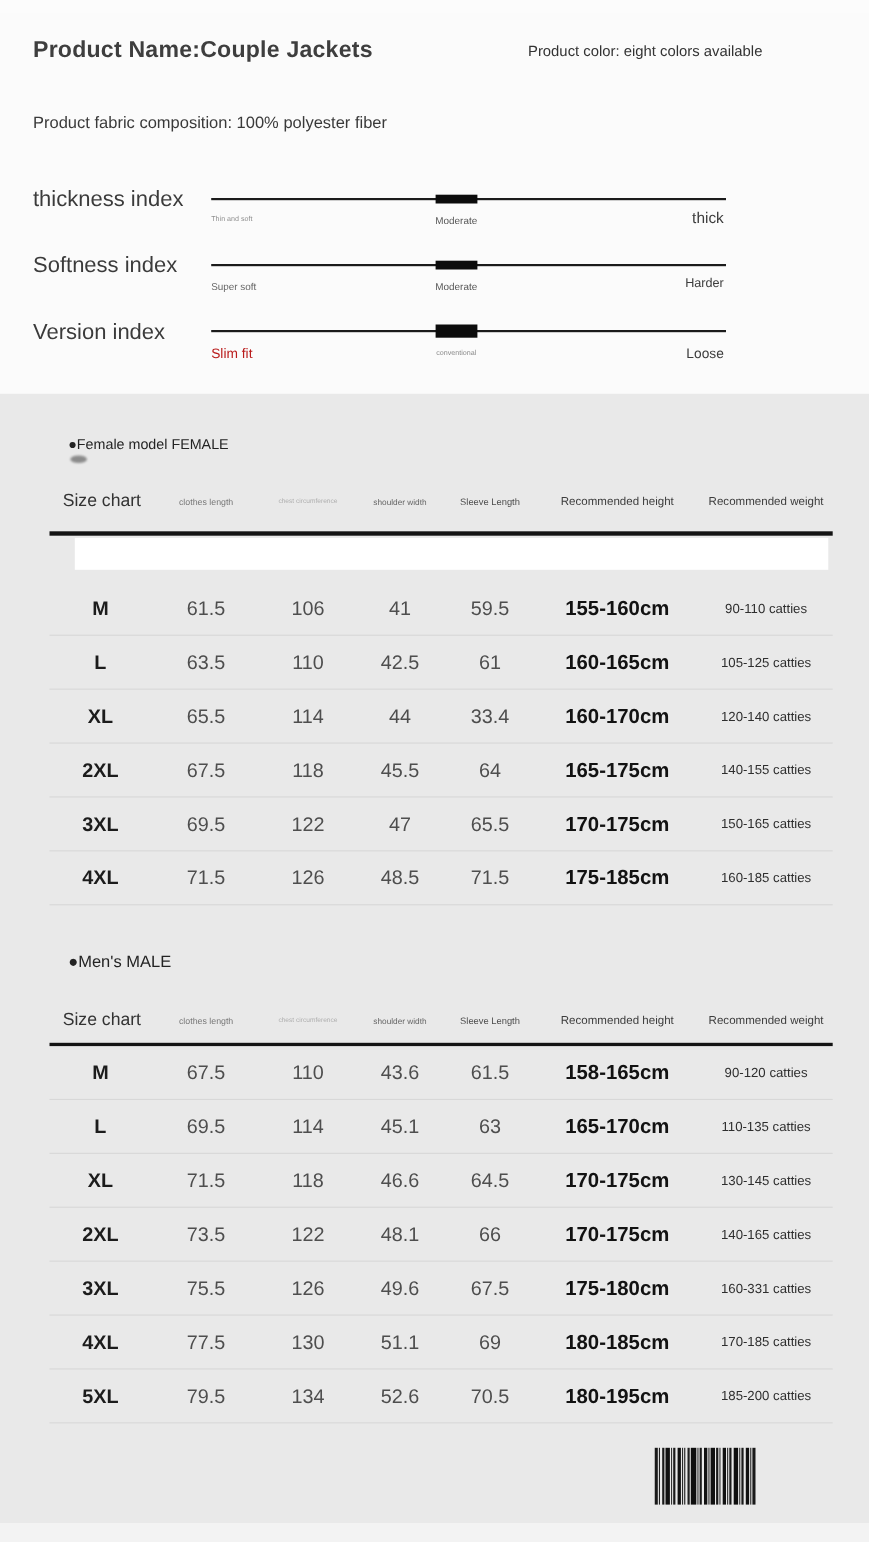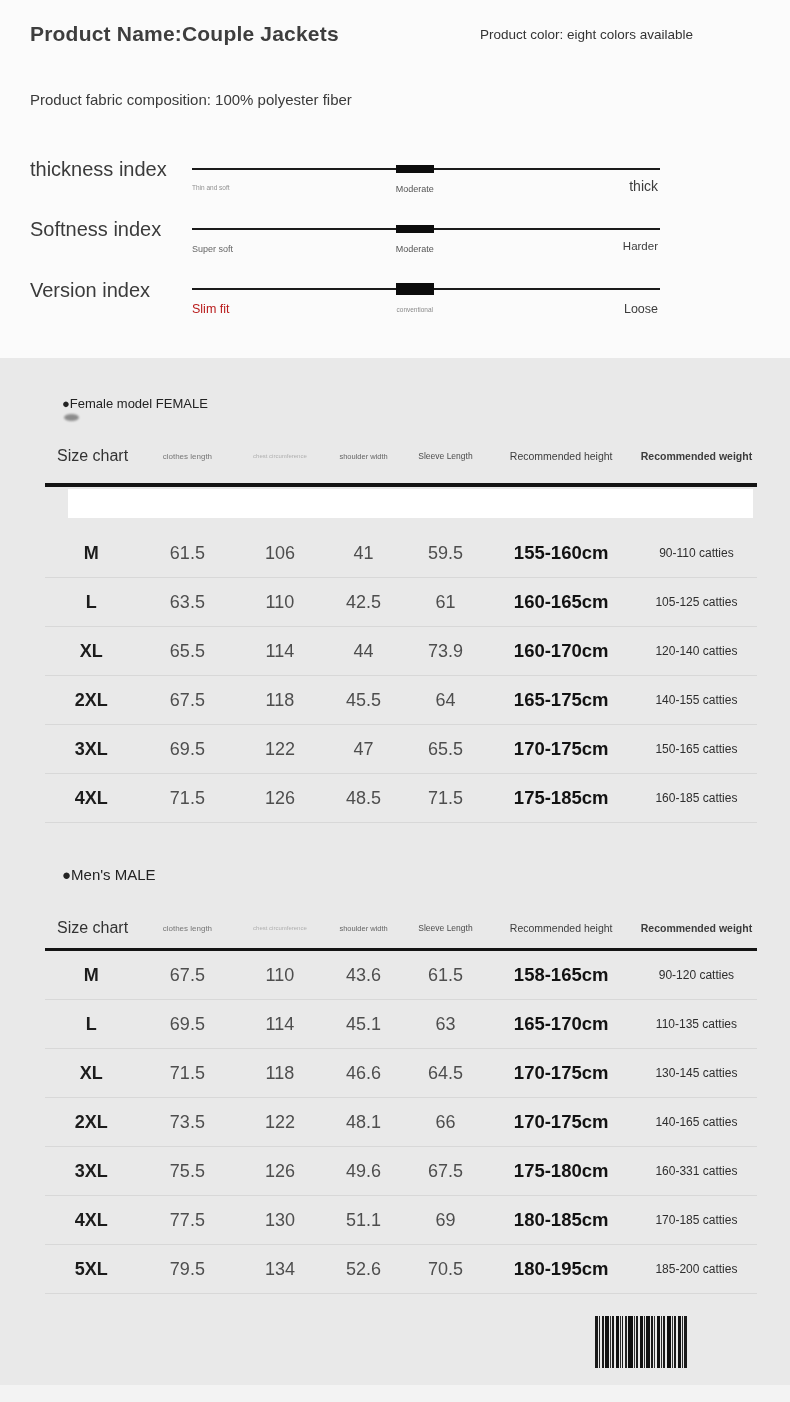--- a/index.html
+++ b/index.html
@@ -2,21 +2,21 @@
 <html><head>
 <meta charset="utf-8">
 <style>
   html,body{margin:0;padding:0;}
   body{
     width:790px;height:1402px;position:relative;
     font-family:"Liberation Sans", sans-serif;
     background:#fcfcfc;overflow:hidden;
   }
   
-  .top-section{position:absolute;left:0;top:0;width:790px;height:426px;background:#fbfbfb;}
+  .top-section{position:absolute;left:0;top:12px;width:790px;height:426px;background:#fbfbfb;}
   .product-name{position:absolute;left:30px;top:22px;font-size:21px;font-weight:600;color:#3e3e3e;letter-spacing:.2px;}
   .product-color{position:absolute;left:480px;top:27px;font-size:13.5px;font-weight:500;color:#333;}
   .fabric{position:absolute;left:30px;top:91px;font-size:15px;font-weight:500;color:#3a3a3a;}
   .lining{position:absolute;left:487px;top:86px;font-size:21px;font-weight:500;color:#2f2f2f;}
 
   .idx-label{position:absolute;left:30px;font-size:20px;font-weight:500;color:#3b3b3b;}
   .idx-label.r1{top:158px;} .idx-label.r2{top:218px;} .idx-label.r3{top:279px;}
 
   .track{position:absolute;left:192px;width:468px;height:40px;}
   .track.r1{top:162px;} .track.r2{top:222px;} .track.r3{top:282px;}
@@ -47,21 +47,21 @@
   .thead{display:grid;grid-template-columns:13% 14% 12% 11.5% 11.5% 21% 17%;align-items:center;height:28px;}
   .thead.female{position:absolute;top:84px;left:45px;width:712px;}
   .thead.male{position:absolute;top:556px;left:45px;width:712px;}
   .th{text-align:center;color:#555;}
   .th.h-size{text-align:left;padding-left:12px;font-size:16px;font-weight:500;color:#333;}
   .th.h-clothes{font-size:8px;color:#777;}
   .th.h-bust{font-size:6px;color:#9a9a9a;opacity:.75;}
   .th.h-shoulder{font-size:7.5px;color:#666;}
   .th.h-sleeve{font-size:8.5px;color:#4d4d4d;}
   .th.h-height{font-size:10.5px;color:#3d3d3d;font-weight:500;}
-  .th.h-weight{font-size:10.5px;color:#3d3d3d;font-weight:700;}
+  .th.h-weight{font-size:10.5px;color:#3d3d3d;font-weight:400;}
 
   .divider{position:absolute;left:45px;width:712px;background:#141414;}
   .divider.female{top:125px;height:4px;}
   .divider.male{top:590px;height:3px;}
   .white-band{position:absolute;left:68px;top:131px;width:685px;height:29px;background:#ffffff;}
 
   .tbody{position:absolute;left:45px;width:712px;}
   .tbody.female{top:171px;}
   .tbody.male{top:593px;}
   .trow{display:grid;grid-template-columns:13% 14% 12% 11.5% 11.5% 21% 17%;align-items:center;height:48px;border-bottom:1px solid #d8d8d8;}
@@ -143,21 +143,21 @@
         <div class="tcell c-shoulder">42.5</div>
         <div class="tcell c-sleeve">61</div>
         <div class="tcell c-height">160-165cm</div>
         <div class="tcell c-weight">105-125 catties</div>
       </div>
       <div class="trow">
         <div class="tcell c-size">XL</div>
         <div class="tcell c-clothes">65.5</div>
         <div class="tcell c-bust">114</div>
         <div class="tcell c-shoulder">44</div>
-        <div class="tcell c-sleeve">73.9</div>
+        <div class="tcell c-sleeve">33.4</div>
         <div class="tcell c-height">160-170cm</div>
         <div class="tcell c-weight">120-140 catties</div>
       </div>
       <div class="trow">
         <div class="tcell c-size">2XL</div>
         <div class="tcell c-clothes">67.5</div>
         <div class="tcell c-bust">118</div>
         <div class="tcell c-shoulder">45.5</div>
         <div class="tcell c-sleeve">64</div>
         <div class="tcell c-height">165-175cm</div>

